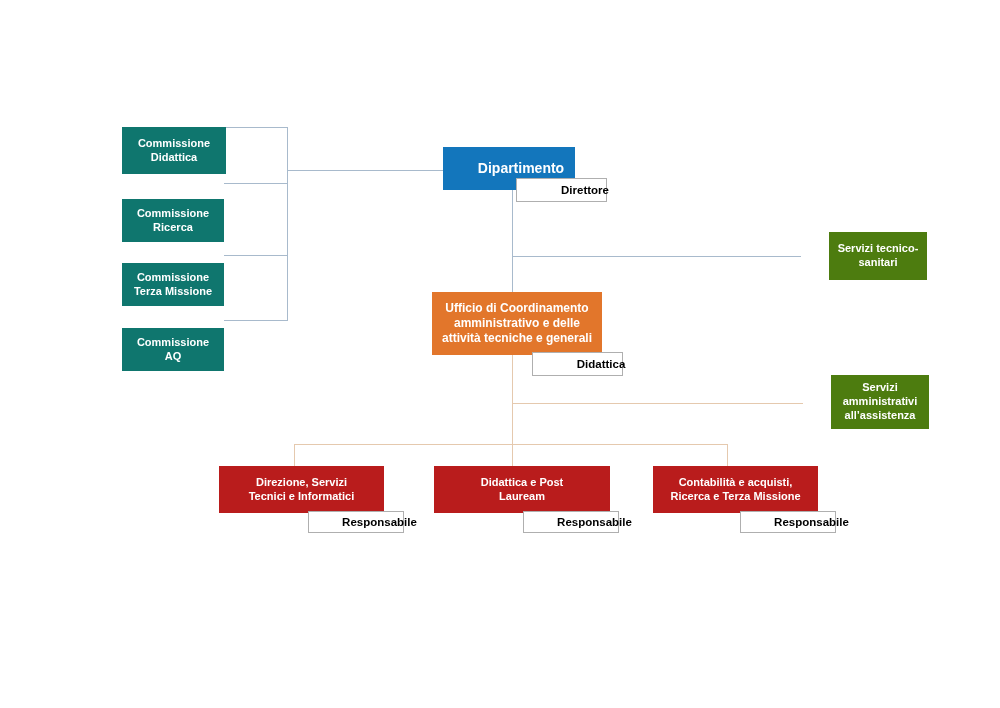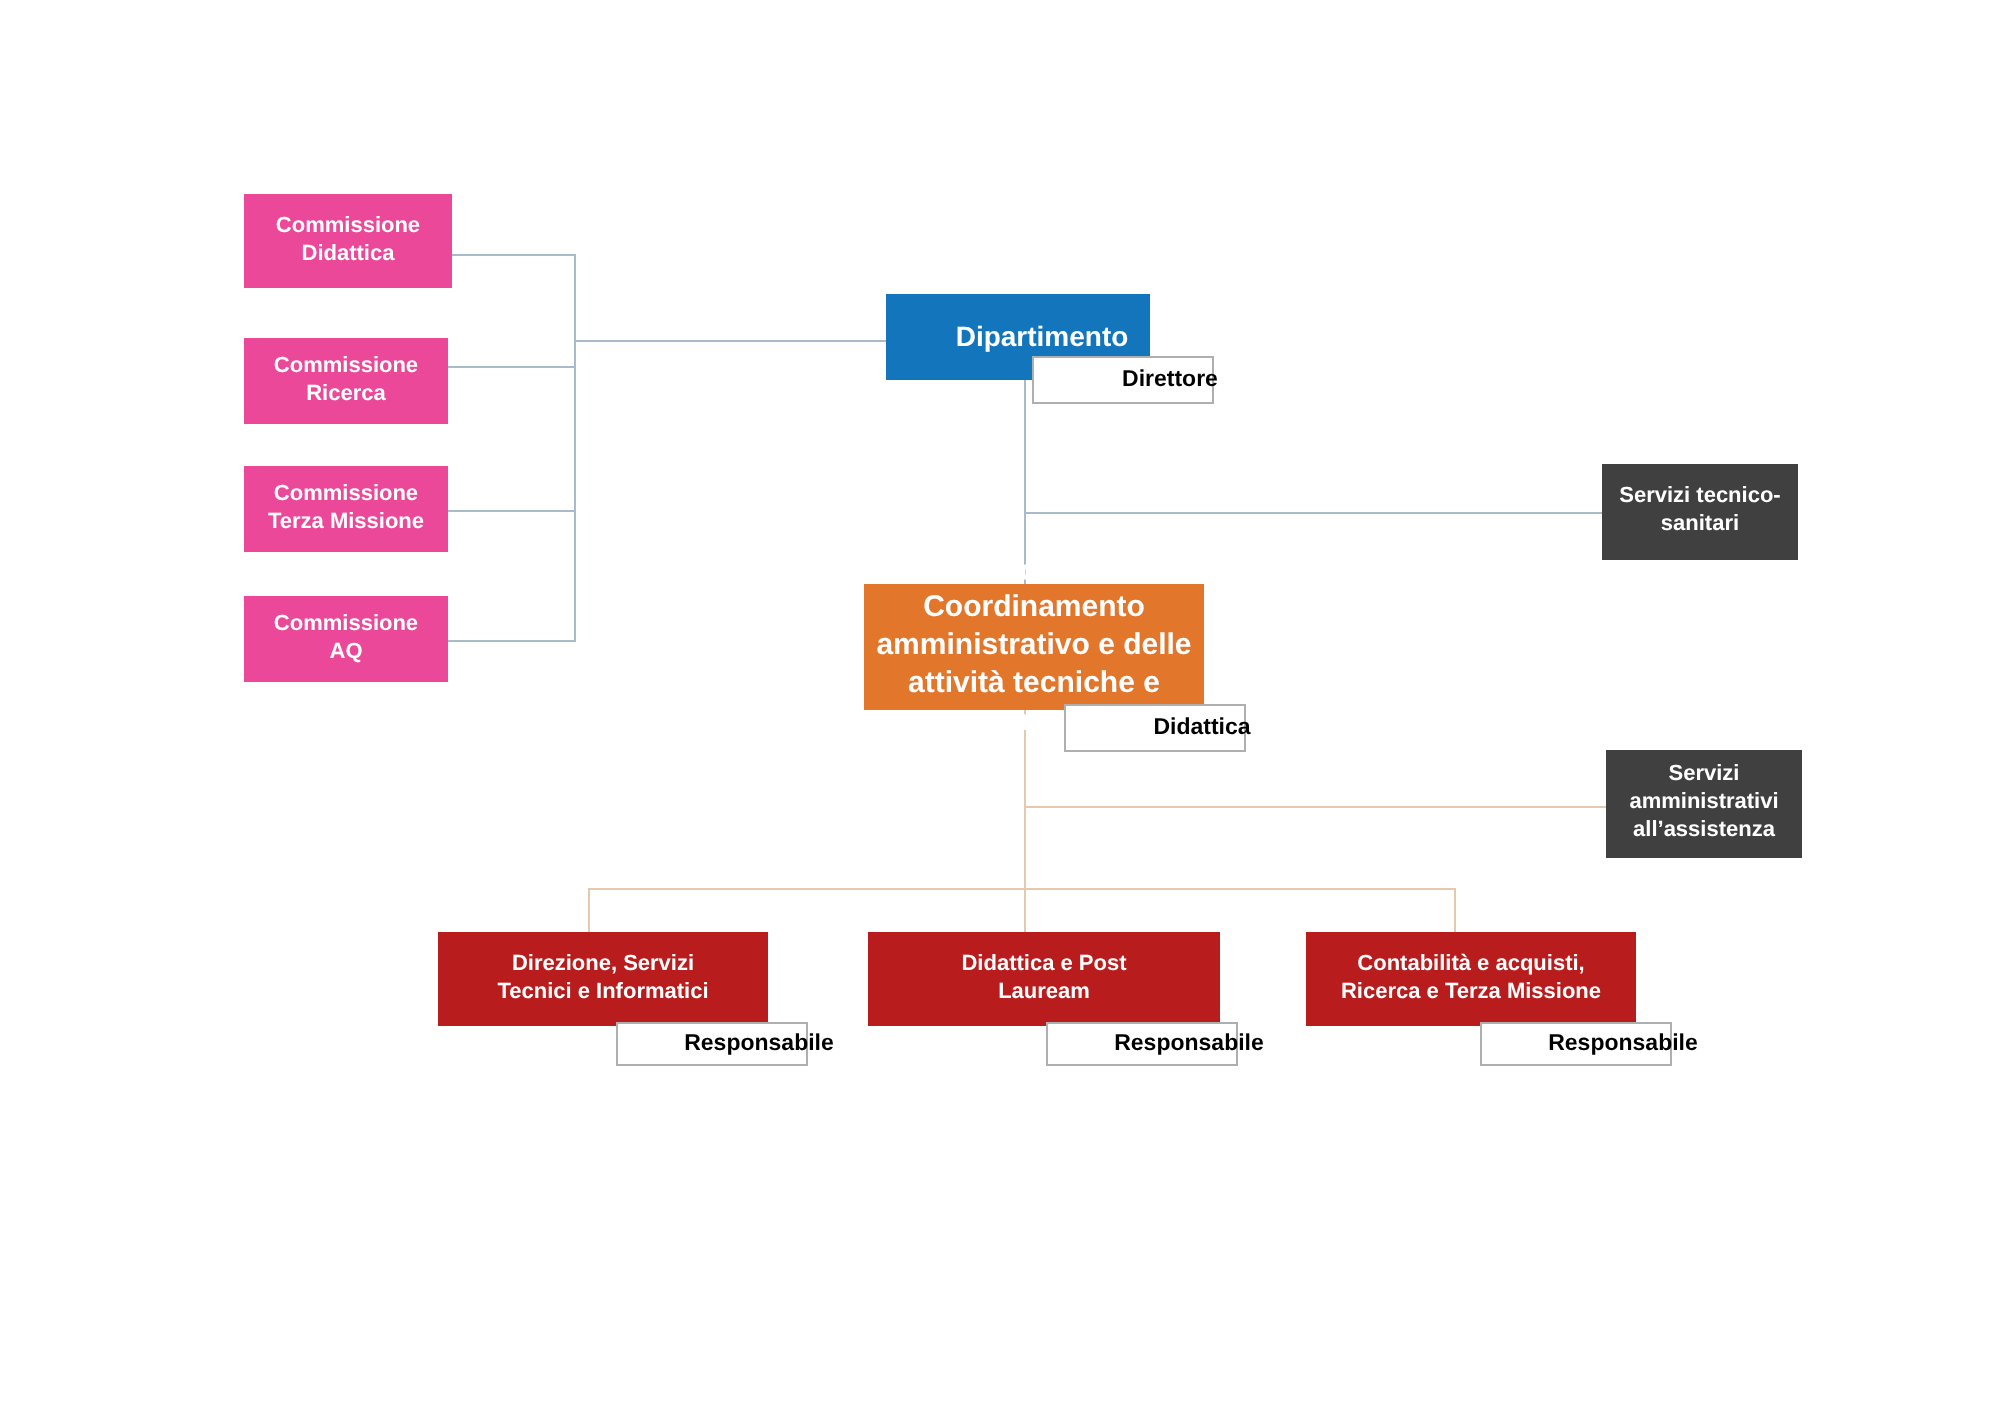--- a/index.html
+++ b/index.html
@@ -28,35 +28,37 @@
     font-weight: bold;
     line-height: 1.25;
     z-index: 3;
     padding: 2px 4px;
   }
   .node span {
     display: block;
     width: 100%;
   }
   .node-red {
-    background: #ec4899;
+    background: #0f766e;
     font-size: 11px;
+    margin-top: 30px;
   }
   .node-blue {
     background: #1376BC;
     font-size: 14px;
     padding-left: 28px;
   }
   .node-orange {
     background: #E2762B;
-    font-size: 15px;
+    font-size: 12px;
   }
   .node-cyan {
-    background: #404040;
+    background: #4d7c0f;
     font-size: 11px;
+    margin-left: 28px;
   }
   .node-gray {
     background: #b91c1c;
     font-size: 11px;
   }
   .label-box {
     position: absolute;
     box-sizing: border-box;
     background: #ffffff;
     border: 1px solid #AFAFAF;

